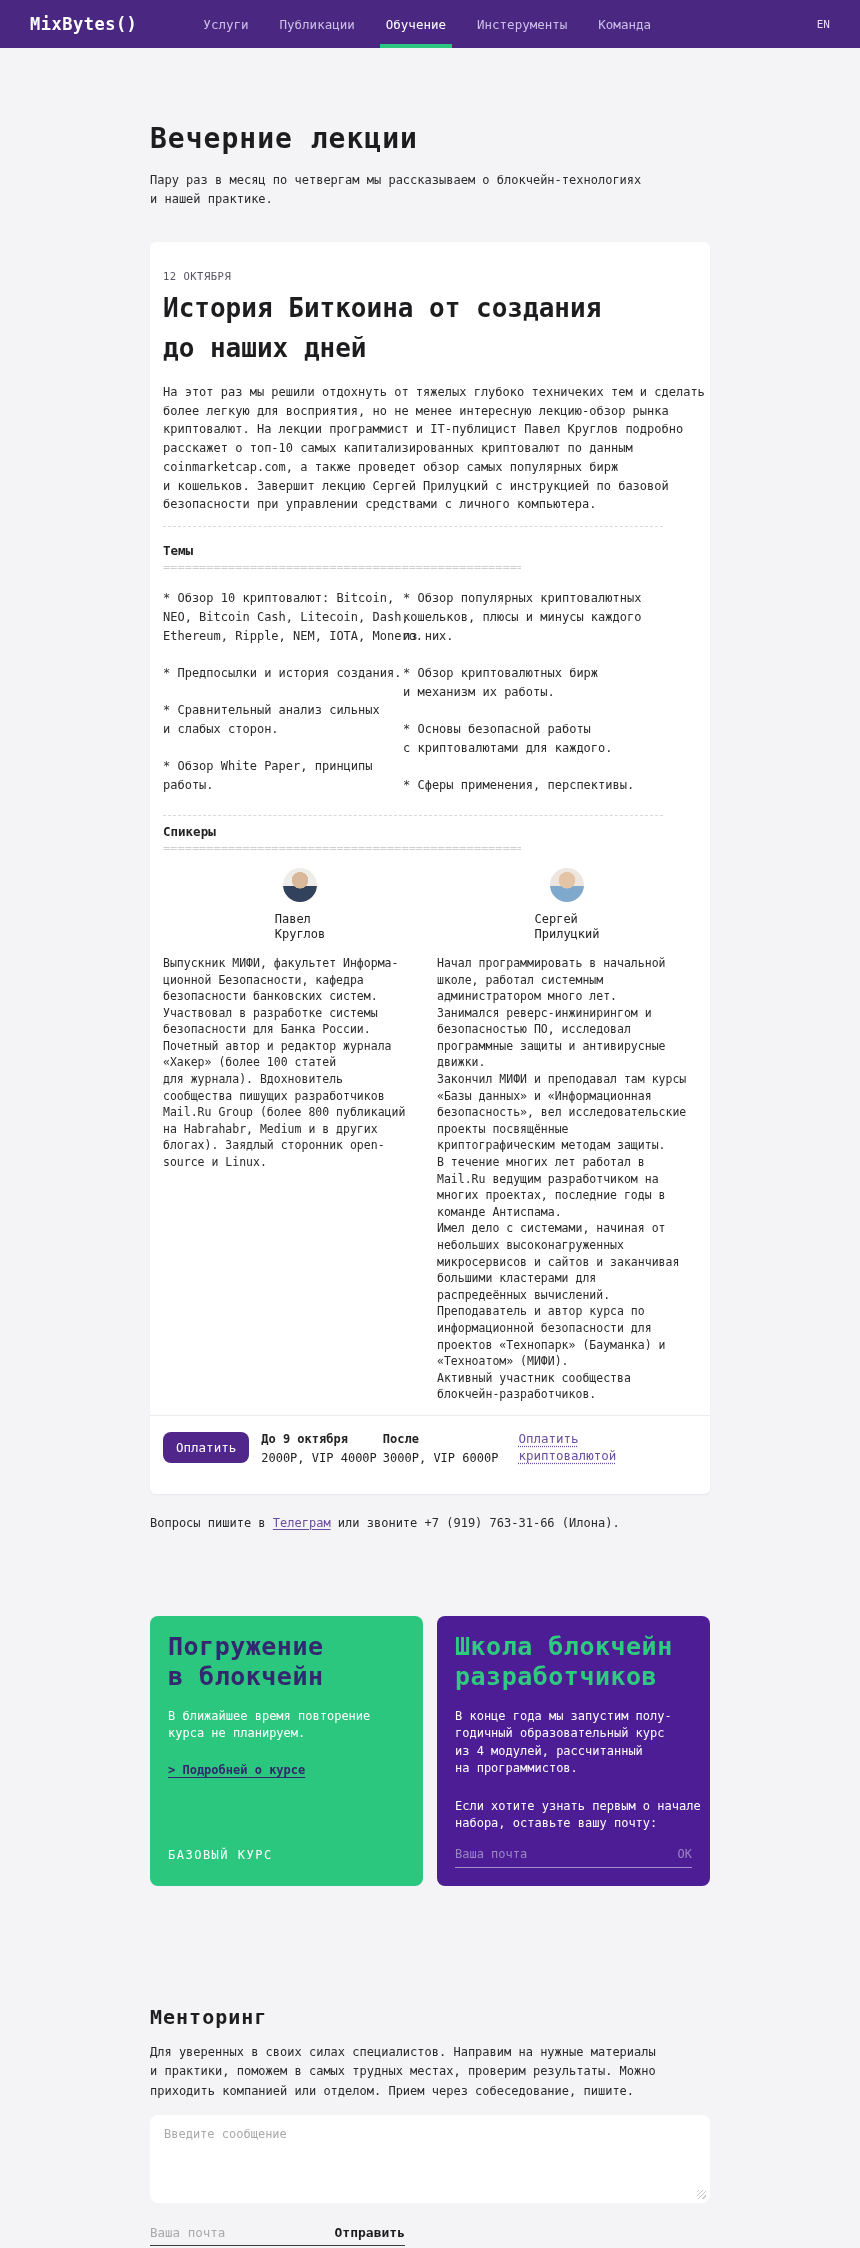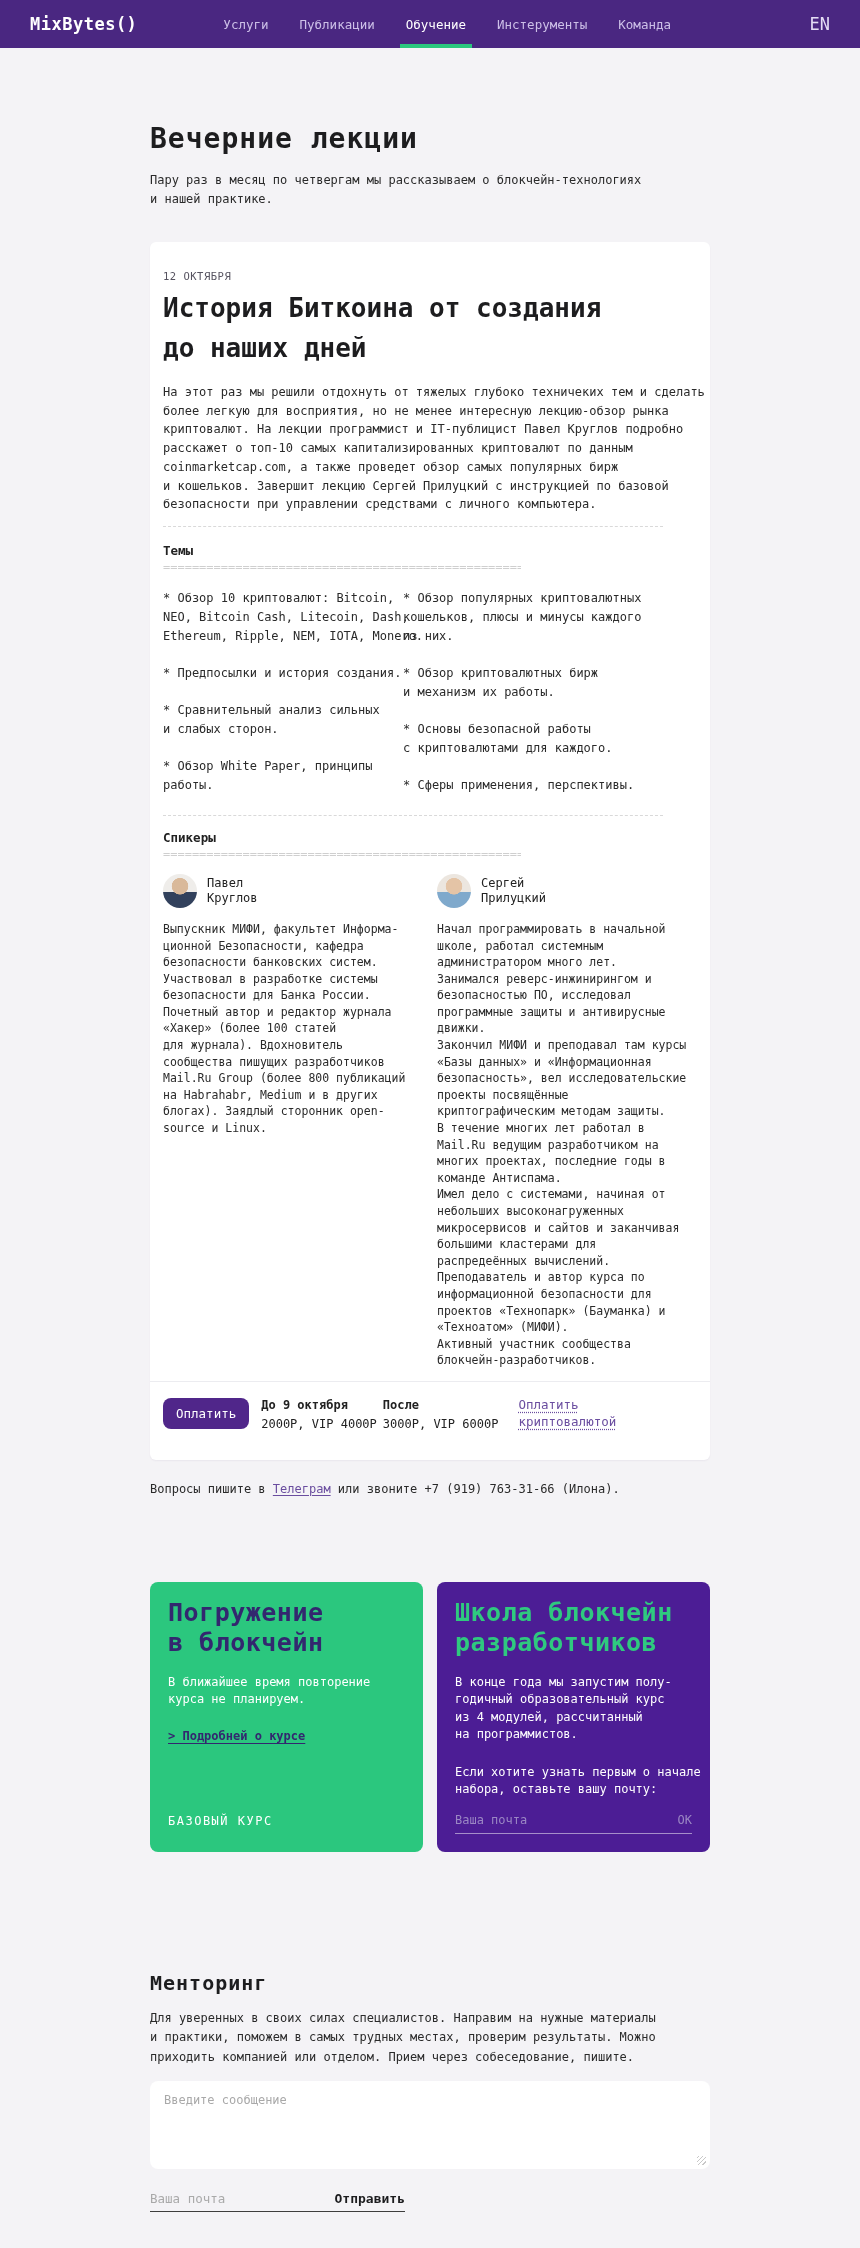--- a/index.html
+++ b/index.html
@@ -11,30 +11,30 @@
     color:#222;
   }
   .pre { white-space:pre; }
 
   
   .header {
     height:48px; background:#4a2781;
     display:flex; align-items:stretch; padding:0 30px;
   }
   .logo { color:#fff; font-weight:bold; font-size:17px; align-self:center; letter-spacing:0.5px; cursor:pointer; }
-  .nav { display:flex; gap:19px; margin-left:80px; }
+  .nav { display:flex; gap:19px; margin-left:60px; }
   .nav-item {
     color:#cdc0e8; font-size:12.5px; display:flex; align-items:center;
     position:relative; cursor:pointer; padding:0 6px;
   }
   .nav-item.active { color:#ffffff; }
   .nav-item.active::after {
     content:''; position:absolute; left:0; right:0; bottom:0; height:4px; background:#2bc77e;
   }
-  .lang { margin-left:auto; align-self:center; color:#e4dcf5; font-size:17px; cursor:pointer; }
+  .lang { margin-left:auto; align-self:center; color:#e4dcf5; font-size:11px; cursor:pointer; }
 
   
   .container { width:560px; margin-left:150px; }
 
   h1.page-title { margin-top:74px; font-size:28px; color:#1d1d1f; letter-spacing:1px; }
   .intro { margin-top:16px; font-size:12px; line-height:18.5px; color:#2a2a2a; }
 
   
   .card {
     margin-top:34px; background:#fff; border-radius:6px;
@@ -49,21 +49,21 @@
   .sec-heading { margin-top:16px; font-size:12.5px; font-weight:bold; color:#222; }
   .eq-line {
     width:358px; overflow:hidden; white-space:nowrap;
     color:#cfcfcf; font-size:12px; line-height:12px; margin-top:3px; letter-spacing:0;
   }
 
   .topics-grid { display:grid; grid-template-columns:240px 1fr; margin-top:16px; }
   .topic-item { font-size:12px; line-height:19px; margin-bottom:18px; color:#2a2a2a; }
 
   .speakers-grid { display:grid; grid-template-columns:274px 1fr; margin-top:14px; }
-  .speaker-head { display:flex; gap:10px; align-items:center; }
+  .speaker-head { display:flex; gap:10px; align-items:center;flex-direction:column; }
   .avatar { width:34px; height:34px; border-radius:50%; flex:0 0 34px; }
   .avatar.pavel {
     background:
       radial-gradient(circle at 50% 36%, #d9b99a 0 29%, rgba(0,0,0,0) 31%),
       linear-gradient(#efedea 0 52%, #32415c 52%);
   }
   .avatar.sergey {
     background:
       radial-gradient(circle at 50% 36%, #e4c4a6 0 29%, rgba(0,0,0,0) 31%),
       linear-gradient(#ece6df 0 52%, #7fa9cc 52%);
@@ -196,21 +196,21 @@
 из них.</div>
           <div class="topic-item pre">* Обзор криптовалютных бирж
 и механизм их работы.</div>
           <div class="topic-item pre">* Основы безопасной работы
 с криптовалютами для каждого.</div>
           <div class="topic-item pre">* Сферы применения, перспективы.</div>
         </div>
       </div>
 
       <hr class="dashed-sep" style="margin-top:2px">
-      <div class="sec-heading" style="margin-top:14px">Спикеры</div>
+      <div class="sec-heading" style="margin-top:8px">Спикеры</div>
       <div class="eq-line">============================================================</div>
 
       <div class="speakers-grid">
         <div>
           <div class="speaker-head">
             <div class="avatar pavel"></div>
             <div class="speaker-name pre">Павел
 Круглов</div>
           </div>
           <div class="speaker-bio pre">Выпускник МИФИ, факультет Информа-

